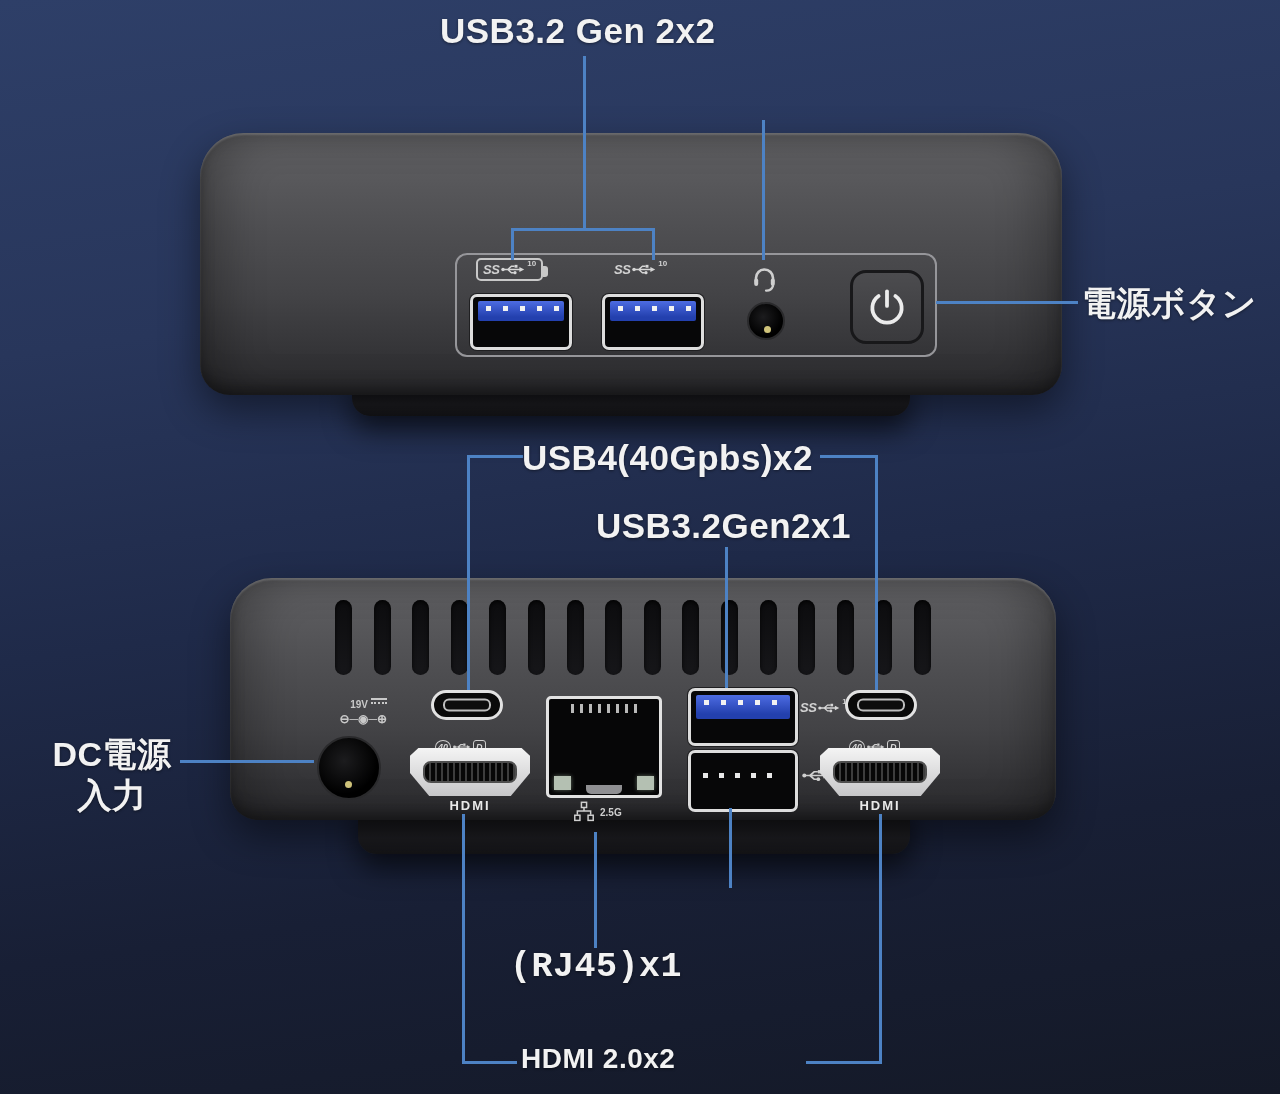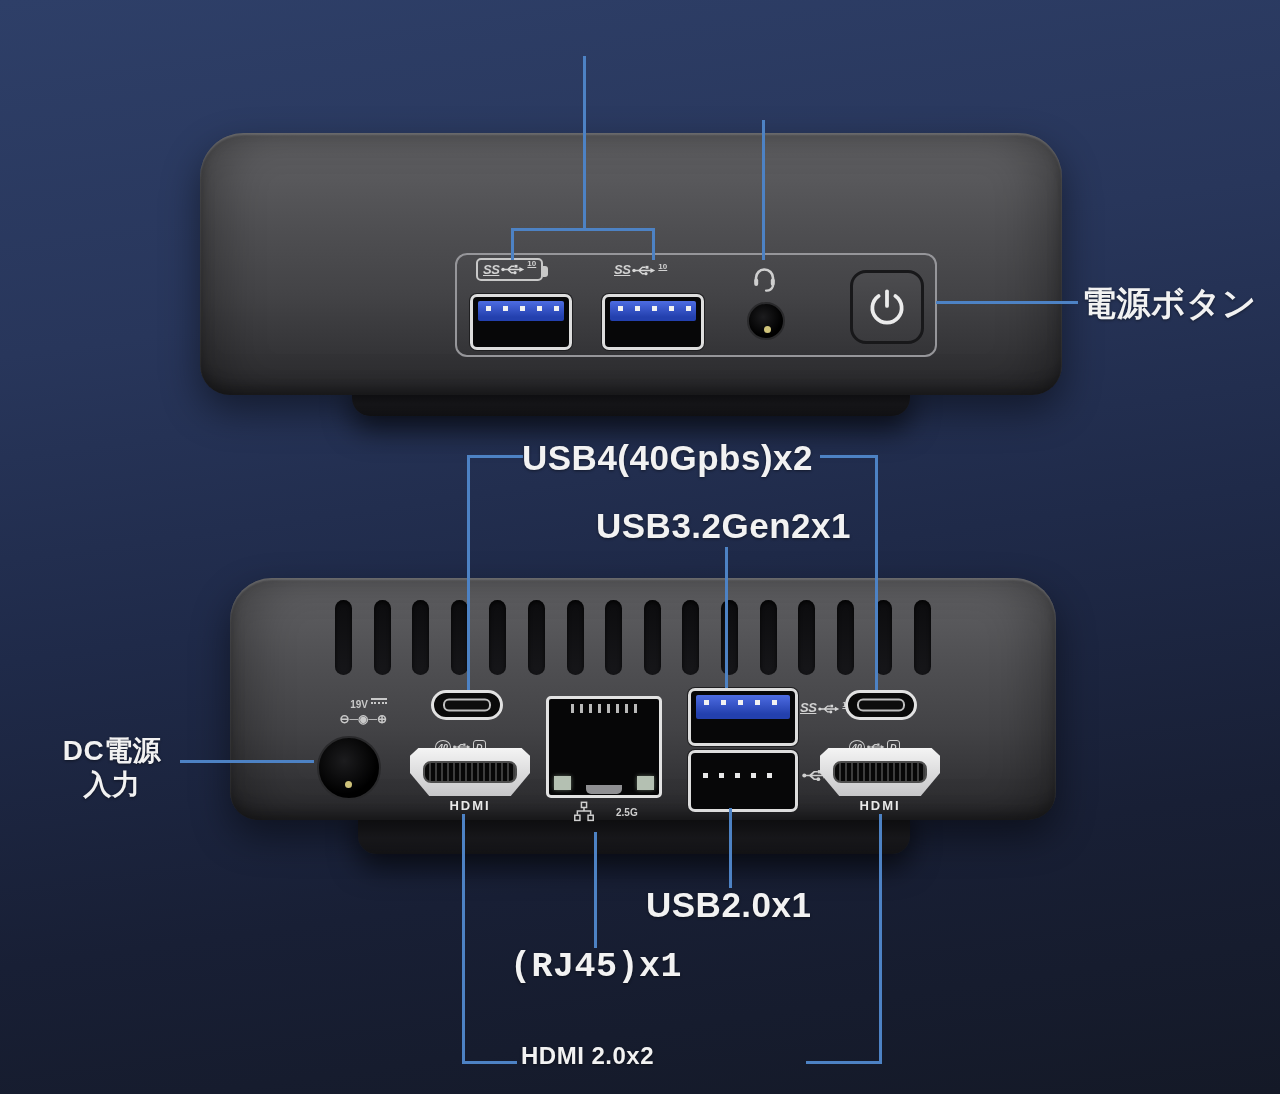--- a/index.html
+++ b/index.html
@@ -46,34 +46,34 @@
     clip-path:polygon(7% 0,93% 0,100% 16%,100% 52%,84% 100%,16% 100%,0 52%,0 16%);}
   .hdmiport i{position:absolute;left:11%;right:11%;top:27%;height:38%;border-radius:8px;border:2px solid #4e4e4e;
     background:repeating-linear-gradient(90deg,#070707 0 4px,#3d3d3d 4px 6px);}
   .rj45{position:absolute;border:3px solid #e2e2e2;border-radius:5px;background:#060607;}
   .rj45 .pins{position:absolute;top:5px;left:16px;right:16px;height:9px;
     background:repeating-linear-gradient(90deg,transparent 0 6px,#b9b9b9 6px 9px);}
   .rj45 .led{position:absolute;bottom:5px;width:17px;height:14px;background:#b4c0b2;box-shadow:0 0 4px rgba(180,200,175,.5);}
   .rj45 .notch{position:absolute;bottom:1px;left:50%;transform:translateX(-50%);width:36px;height:9px;
     background:#8f8f92;border-radius:0 0 5px 5px;}
   
-  .mark{position:absolute;color:#d2d2d2;display:flex;align-items:flex-end;gap:2px;text-decoration:underline;}
+  .mark{position:absolute;color:#d2d2d2;display:flex;align-items:center;gap:2px;}
   .ss{font:700 italic 13px "Liberation Sans",sans-serif;letter-spacing:-0.5px;}
   .sup{font:700 8px "Liberation Sans",sans-serif;vertical-align:super;position:relative;top:-6px;}
   .battery{position:relative;border:2px solid #c8c8c8;border-radius:5px;padding:2px 5px;display:flex;align-items:center;gap:2px;}
   .battery::after{content:"";position:absolute;right:-7px;top:30%;width:5px;height:11px;background:#c8c8c8;border-radius:0 3px 3px 0;}
   .hdmitext{position:absolute;width:120px;text-align:center;color:#e9e9e9;
     font:700 13px "Liberation Sans",sans-serif;letter-spacing:2px;}
   .c40{display:flex;align-items:center;gap:2px;color:#d8d8d8;font:700 9px "Liberation Sans",sans-serif;}
   .n40{border:1.5px solid #cfcfcf;border-radius:50%;padding:1px 2px;}
   .nD{border:1.5px solid #cfcfcf;border-radius:3px;padding:1px 2px;}
   .dcmark{position:absolute;width:80px;text-align:right;color:#c9c9c9;font:700 10px "Liberation Sans",sans-serif;line-height:1.25;}
   .dcsym{display:inline-block;width:16px;height:8px;margin-left:3px;border-top:2px solid #c9c9c9;position:relative;}
   .dcsym::after{content:"";position:absolute;top:2px;left:0;right:0;border-top:2px dotted #c9c9c9;}
-  .netrow{position:absolute;display:flex;align-items:center;gap:20px;color:#cfcfcf;font:700 10px "Liberation Sans",sans-serif;}
+  .netrow{position:absolute;display:flex;align-items:center;gap:4px;color:#cfcfcf;font:700 10px "Liberation Sans",sans-serif;}
 </style>
 </head>
 <body>
 
 <div class="stage">
 
   <div class="stand" style="left:352px;top:376px;width:558px;height:40px;"></div>
   <div class="device" style="left:200px;top:133px;width:862px;height:262px;"></div>
 
   <div class="panel" style="left:455px;top:253px;width:478px;height:100px;"></div>
@@ -252,31 +252,31 @@
   <div class="v" style="left:725px;top:547px;height:141px;"></div>
 
   <div class="h" style="left:180px;top:760px;width:134px;"></div>
   <div class="v" style="left:462px;top:814px;height:250px;"></div>
   <div class="h" style="left:462px;top:1061px;width:55px;"></div>
   <div class="h" style="left:806px;top:1061px;width:76px;"></div>
   <div class="v" style="left:879px;top:814px;height:250px;"></div>
   <div class="v" style="left:594px;top:832px;height:116px;"></div>
   <div class="v" style="left:729px;top:808px;height:80px;"></div>
 
+  <div class="lbl" style="left:440px;top:10px;">USB3.2 Gen 2x2</div>
   <div class="lbl" style="left:1082px;top:283px;font-size:34px;">電源ボタン</div>
 
   <div class="lbl" style="left:522px;top:437px;">USB4(40Gpbs)x2</div>
   <div class="lbl" style="left:596px;top:505px;">USB3.2Gen2x1</div>
 
-  <div class="lbl" style="left:36px;top:734px;width:152px;text-align:center;font-size:28px;">
+  <div class="lbl" style="left:36px;top:734px;width:152px;text-align:center;font-size:34px;">
     <span style="display:block;">DC電源</span>
     <span style="display:block;">入力</span>
   </div>
 
-  <div class="lbl" style="left:646px;top:884px;">USB2.0x1</div>
 
   <div class="lbl" style="left:510px;top:946px;">
     <span style="display:block;font-family:Liberation Mono, monospace;">(RJ45)x1</span>
   </div>
 
-  <div class="lbl" style="left:521px;top:1042px;font-size:24px;">HDMI 2.0x2</div>
+  <div class="lbl" style="left:521px;top:1042px;font-size:28px;">HDMI 2.0x2</div>
 
 </div>
 
 </body></html>

